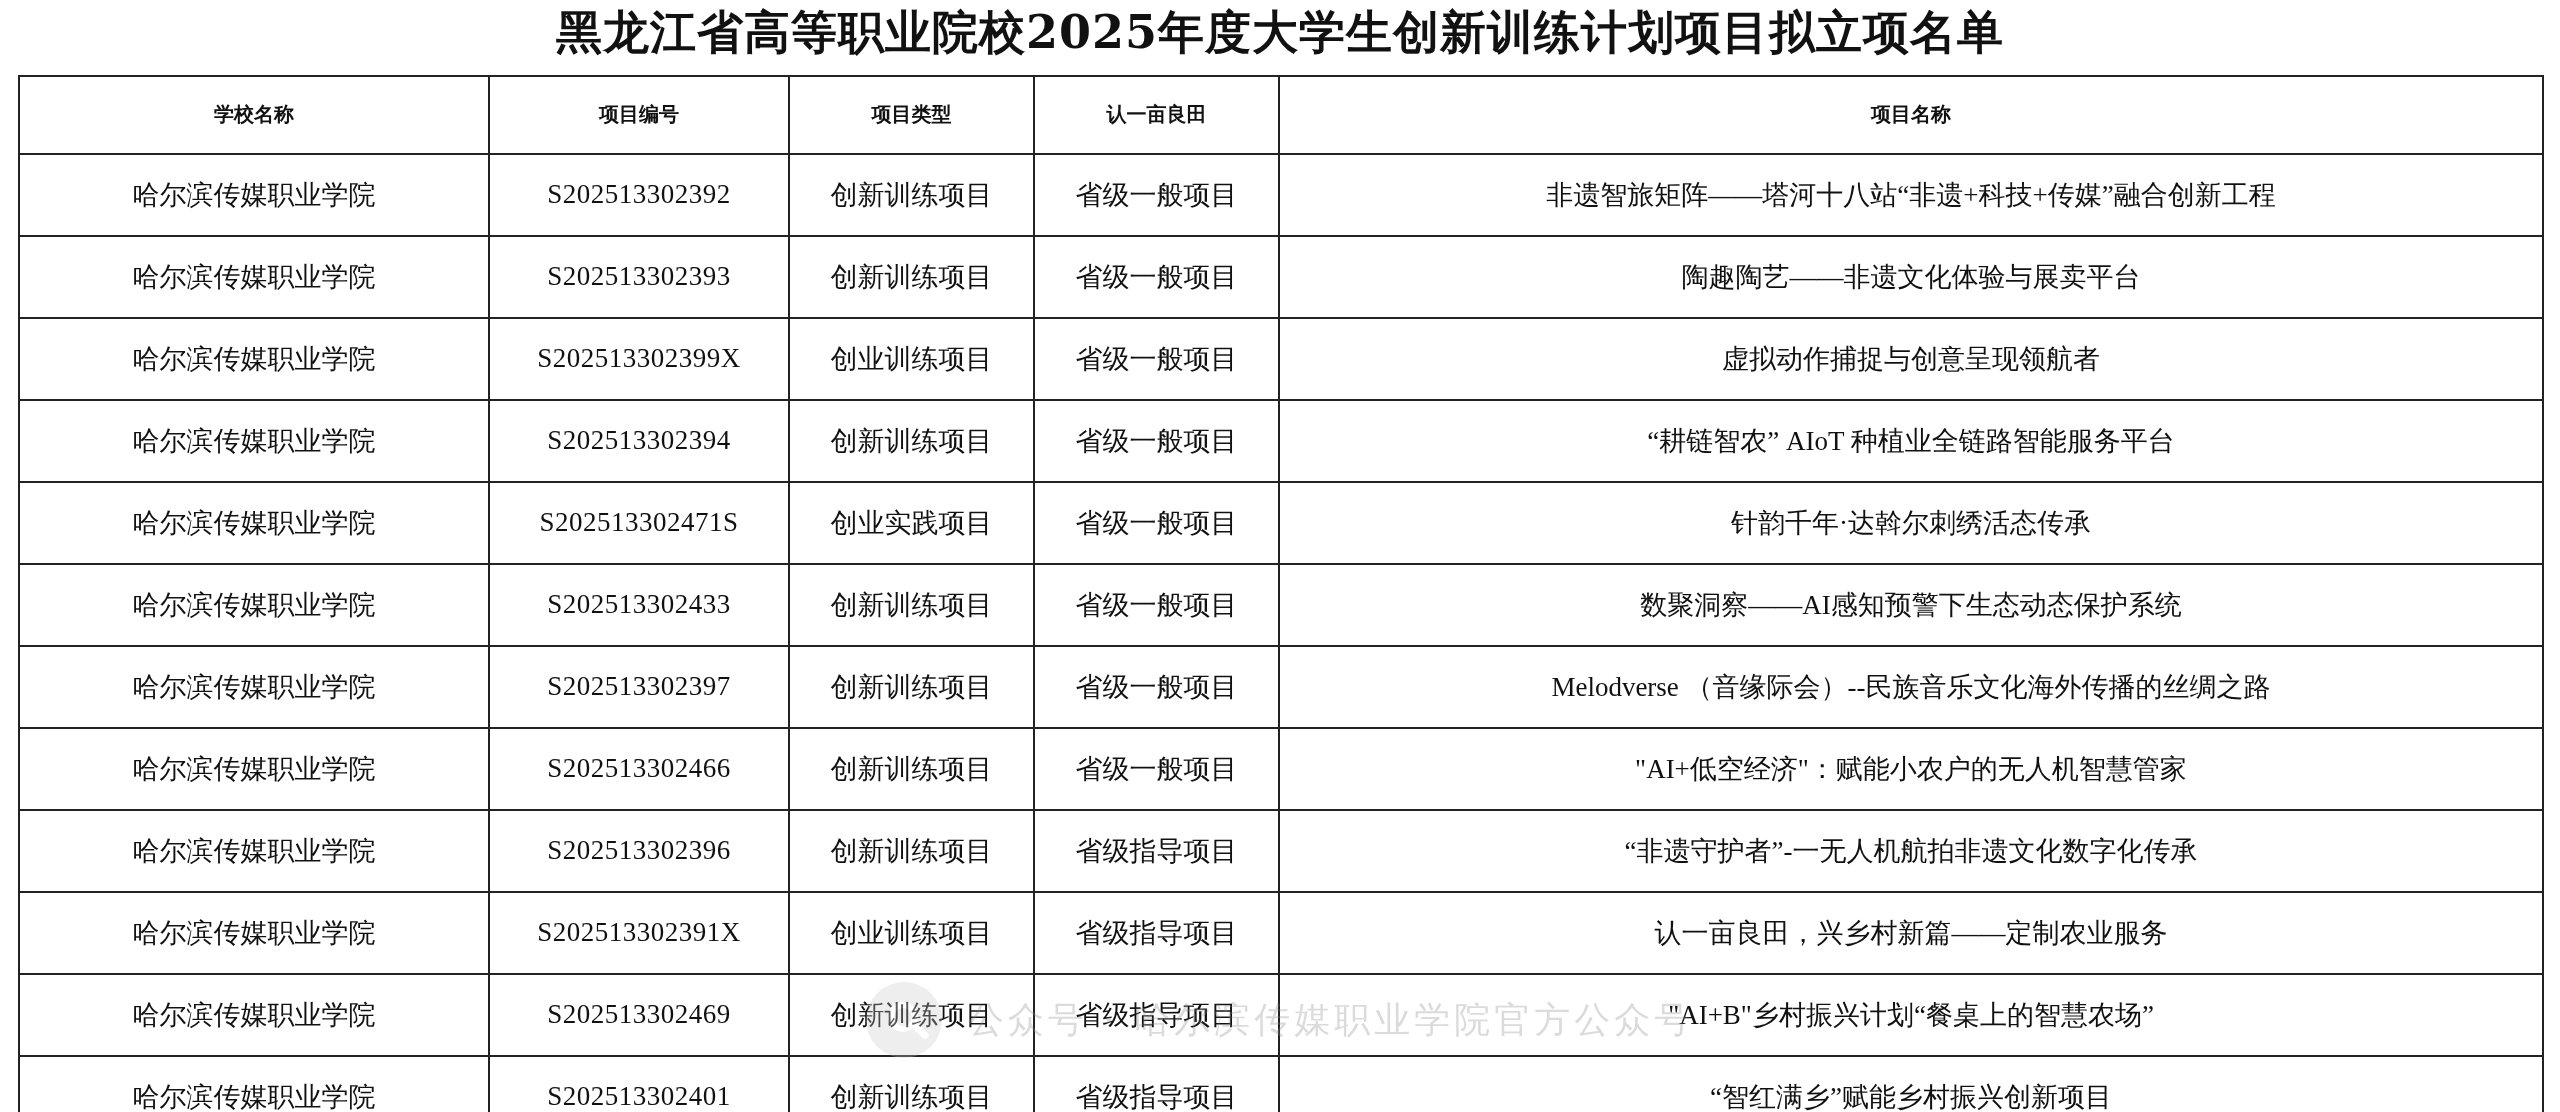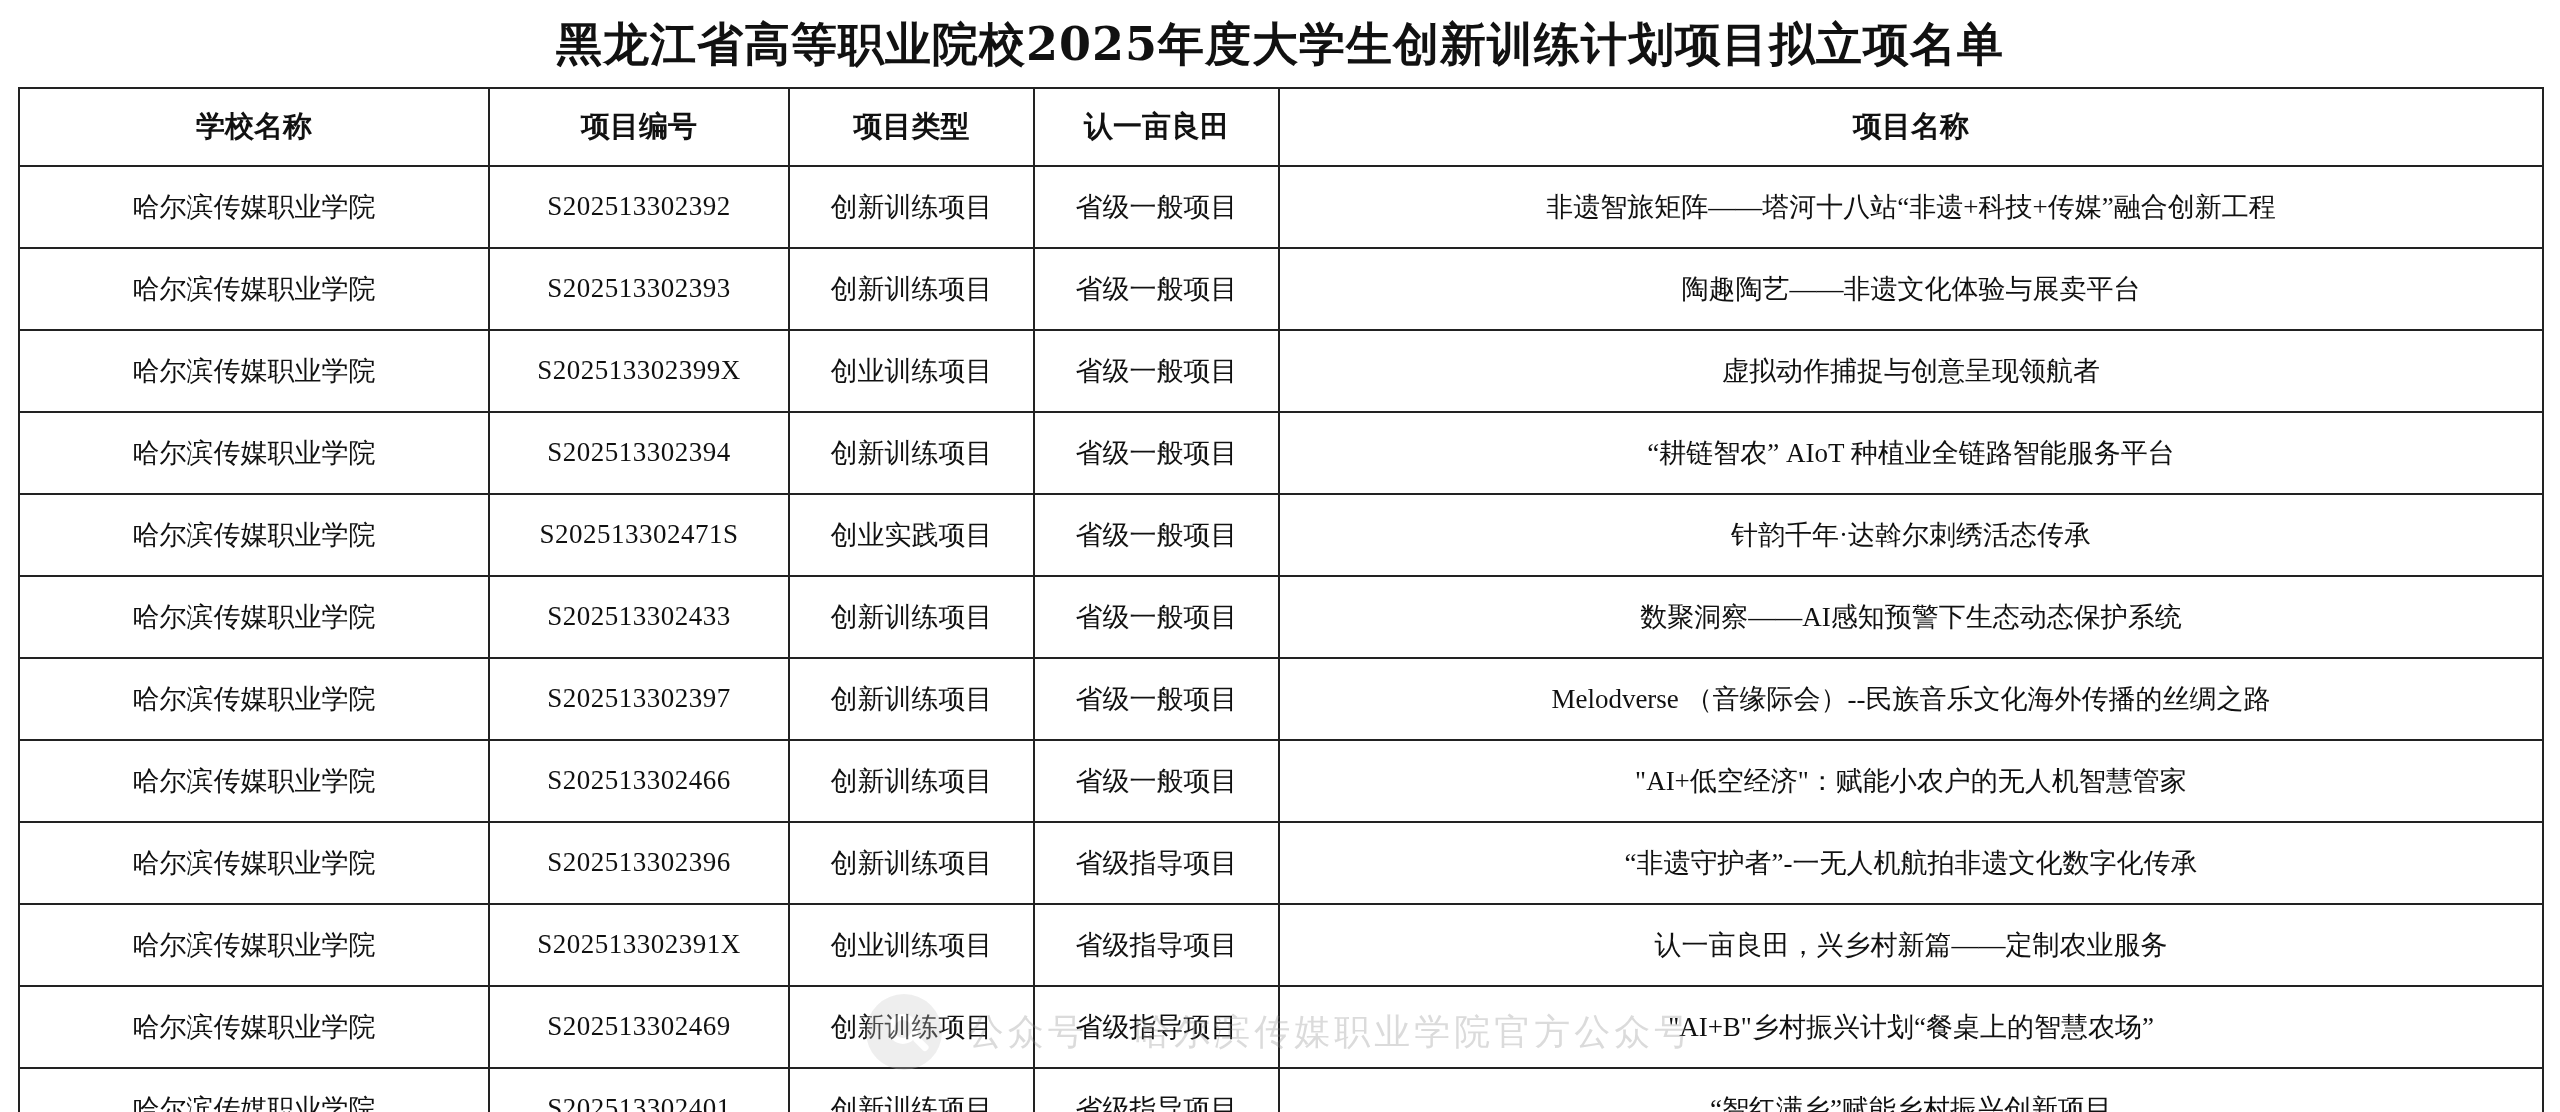--- a/index.html
+++ b/index.html
@@ -20,21 +20,21 @@
     height: 1112px;
     box-sizing: border-box;
     padding: 0 18px;
     position: relative;
   }
   .doc-title {
     text-align: center;
     font-size: 46px;
     font-weight: bold;
     letter-spacing: 1px;
-    margin: 18px 0 16px 0;
+    margin: 6px 0 16px 0;
     line-height: 1.15;
     font-family: "DejaVu Serif", "Liberation Serif", serif;
   }
   table.listing {
     border-collapse: collapse;
     width: 2524px;
     table-layout: fixed;
     margin: 0 auto;
   }
   table.listing th,
@@ -44,21 +44,21 @@
     vertical-align: middle;
     font-size: 27px;
     height: 76px;
     padding: 2px 6px;
     white-space: nowrap;
     overflow: hidden;
     font-family: "Liberation Serif", "DejaVu Serif", serif;
   }
   table.listing th {
     font-weight: bold;
-    font-size: 29px;
+    font-size: 20px;
     height: 72px;
   }
   col.c-school { width: 470px; }
   col.c-code   { width: 300px; }
   col.c-type   { width: 245px; }
   col.c-cat    { width: 245px; }
   col.c-name   { width: 1264px; }
 
   td.code-cell {
     font-family: "Liberation Serif", "DejaVu Serif", serif;

